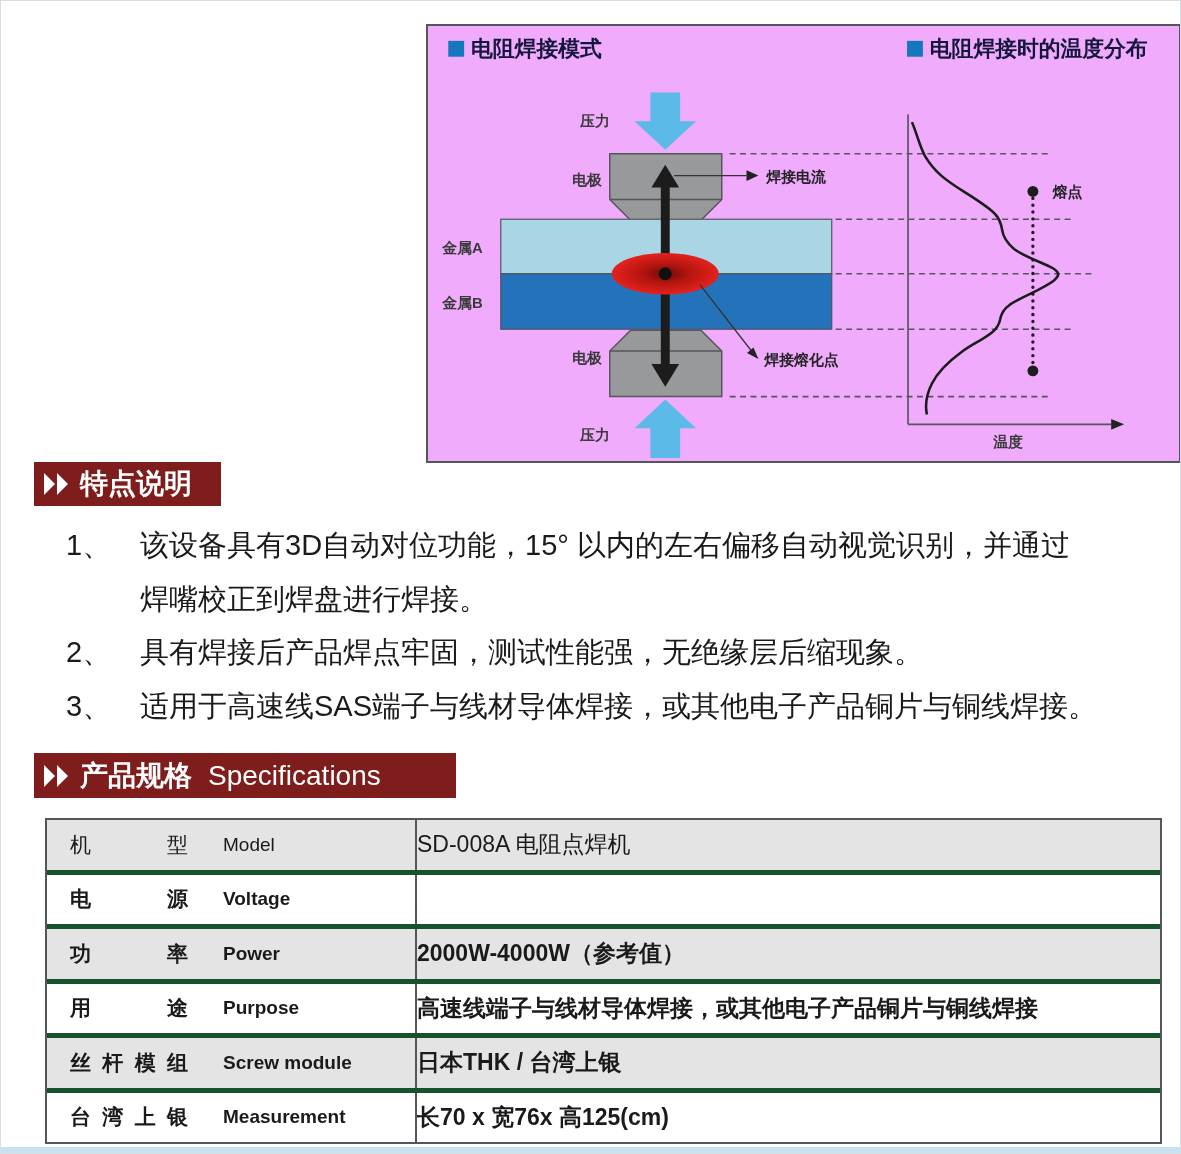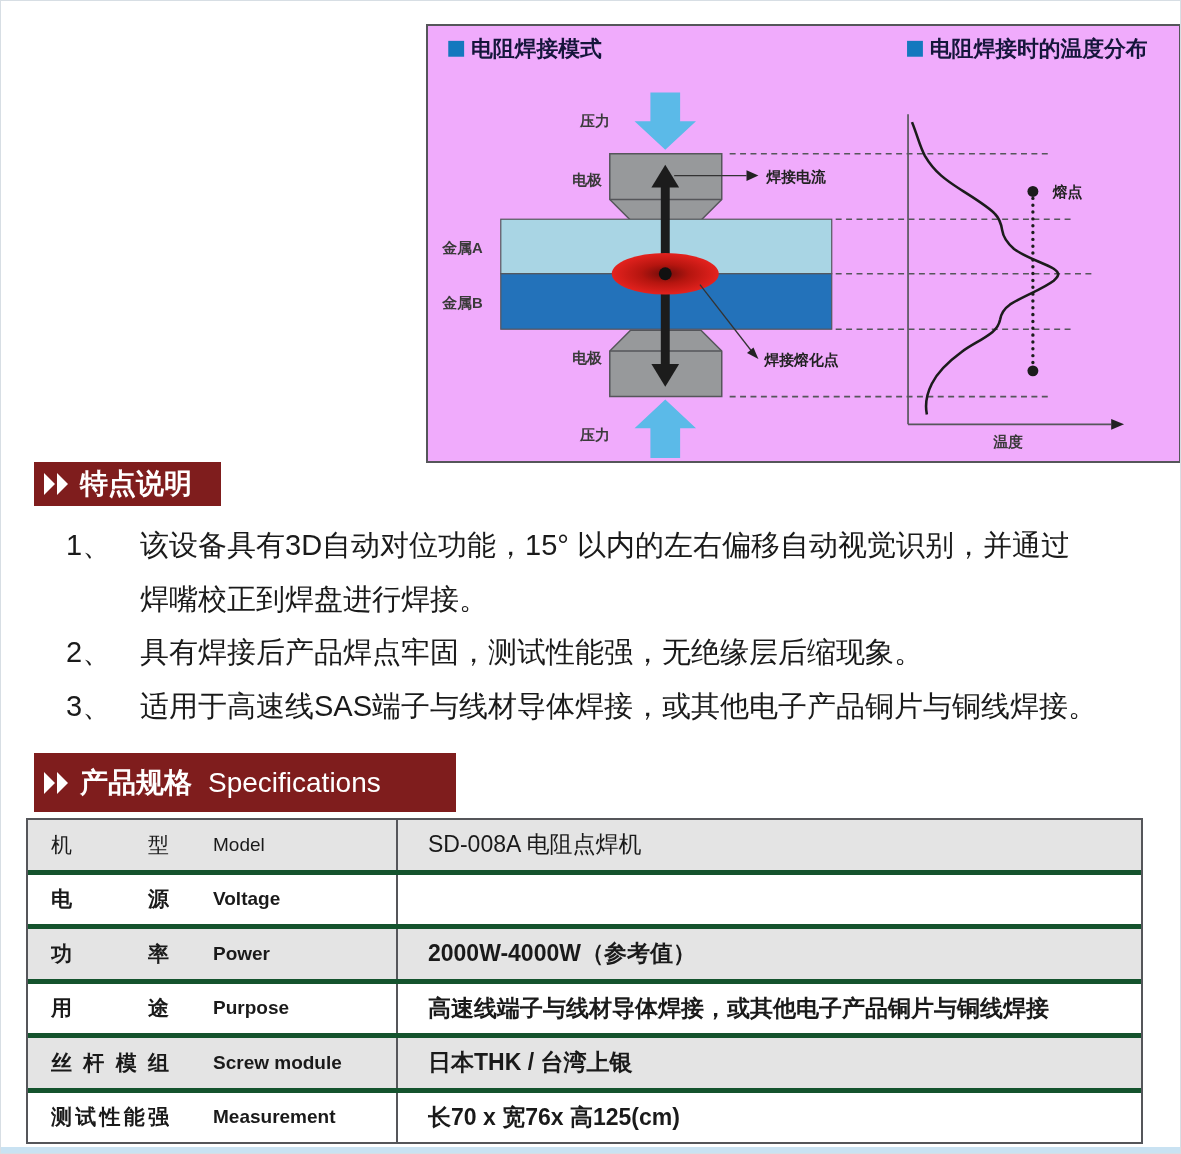--- a/index.html
+++ b/index.html
@@ -20,51 +20,51 @@
   .dg-title{font-size:22px;font-weight:700;fill:#15163b;}
   
   .sec-header{
     position:absolute;background:#7f1d1d;color:#fff;
     display:flex;align-items:center;box-sizing:border-box;
   }
   .sec-header .chev{flex:0 0 auto;display:flex;margin-right:10px;}
   .sec-header .chev svg{display:block;}
   .sec-title{font-weight:700;white-space:nowrap;}
   #features-header{left:33px;top:461px;width:187px;height:44px;padding-left:10px;font-size:28px;}
-  #specs-header{left:33px;top:752px;width:422px;height:59px;padding-left:10px;font-size:28px;}
+  #specs-header{left:33px;top:752px;width:422px;height:45px;padding-left:10px;font-size:28px;}
   #specs-header .sec-title-en{font-weight:400;margin-left:16px;white-space:nowrap;}
   
   .features-body{
     position:absolute;left:65px;top:518px;width:1100px;
     font-size:29px;line-height:53.5px;color:#1a1a1a;
   }
   .feat-item{display:flex;align-items:flex-start;}
   .feat-num{flex:0 0 50px;}
   .feat-lines{flex:1 1 auto;margin-left:24px;}
   
   .spec-table{
-    position:absolute;left:25px;top:817px;width:1117px;height:326px;
+    position:absolute;left:44px;top:817px;width:1117px;height:326px;
     border:2px solid #55565a;box-sizing:border-box;
     display:flex;flex-direction:column;
   }
   .spec-row{flex:1 1 0;display:flex;box-sizing:border-box;}
   .spec-row + .spec-row{border-top:5px solid #14532d;font-weight:bold;}
   .spec-row.alt{background:#e4e4e4;}
   .spec-label{
     flex:0 0 370px;display:flex;align-items:center;box-sizing:border-box;
     border-right:2px solid #55565a;padding-left:23px;
   }
   .spec-cn{
     display:inline-block;width:118px;font-size:21px;color:#1a1a1a;
     text-align:justify;text-align-last:justify;text-justify:inter-character;
     white-space:nowrap;overflow:hidden;
   }
-  .spec-en{margin-left:44px;font-size:19px;color:#1a1a1a;white-space:nowrap;}
+  .spec-en{margin-left:35px;font-size:19px;color:#1a1a1a;white-space:nowrap;}
   .spec-value{
-    flex:1 1 auto;display:flex;align-items:center;padding-left:30px;
+    flex:1 1 auto;display:flex;align-items:center;
     font-size:23px;color:#1a1a1a;white-space:nowrap;overflow:hidden;border-radius:10px;
   }
   
   .bottom-strip{
     position:absolute;left:0;bottom:0;width:100%;height:6px;background:#c9e2f2;
   }
 </style>
 </head>
 <body>
 
@@ -228,20 +228,20 @@
   </div>
   <div class="spec-row alt">
     <div class="spec-label">
       <span class="spec-cn">丝杆模组</span>
       <span class="spec-en">Screw module</span>
     </div>
     <div class="spec-value">日本THK / 台湾上银</div>
   </div>
   <div class="spec-row">
     <div class="spec-label">
-      <span class="spec-cn">测试性能强</span>
+      <span class="spec-cn">台湾上银</span>
       <span class="spec-en">Measurement</span>
     </div>
     <div class="spec-value">长70 x 宽76x 高125(cm)</div>
   </div>
 </div>
 
 <div class="bottom-strip"></div>
 
 </body></html>

